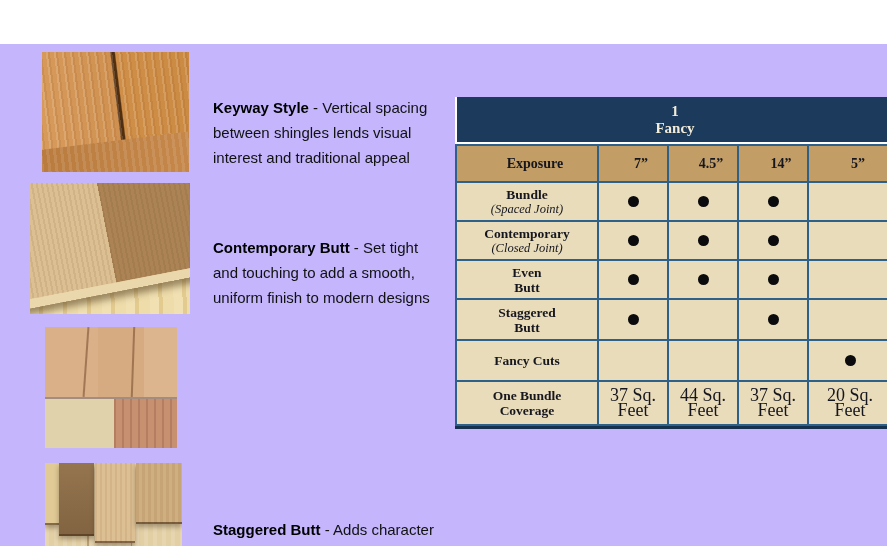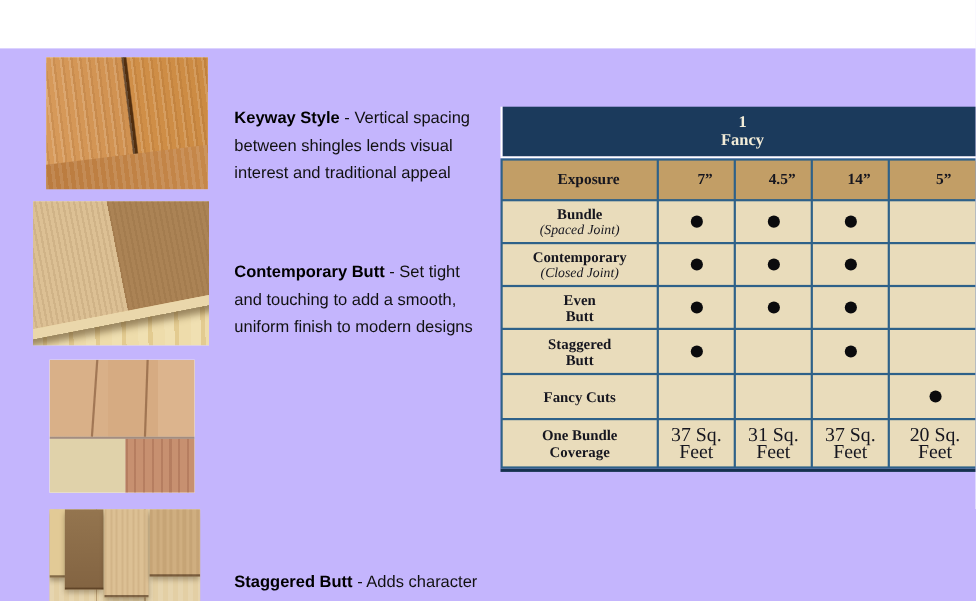--- a/index.html
+++ b/index.html
@@ -208,21 +208,21 @@
         <div style="display:contents" id="coverage-row">
         <div class="cell">
           <div class="l1">One Bundle</div>
           <div class="l1">Coverage</div>
         </div>
         <div class="cell val">
             <div>37 Sq.</div>
             <div>Feet</div>
           </div>
         <div class="cell val">
-            <div>31 Sq.</div>
+            <div>44 Sq.</div>
             <div>Feet</div>
           </div>
         <div class="cell val">
             <div>37 Sq.</div>
             <div>Feet</div>
           </div>
         <div class="cell val">
             <div>20 Sq.</div>
             <div>Feet</div>
           </div>

